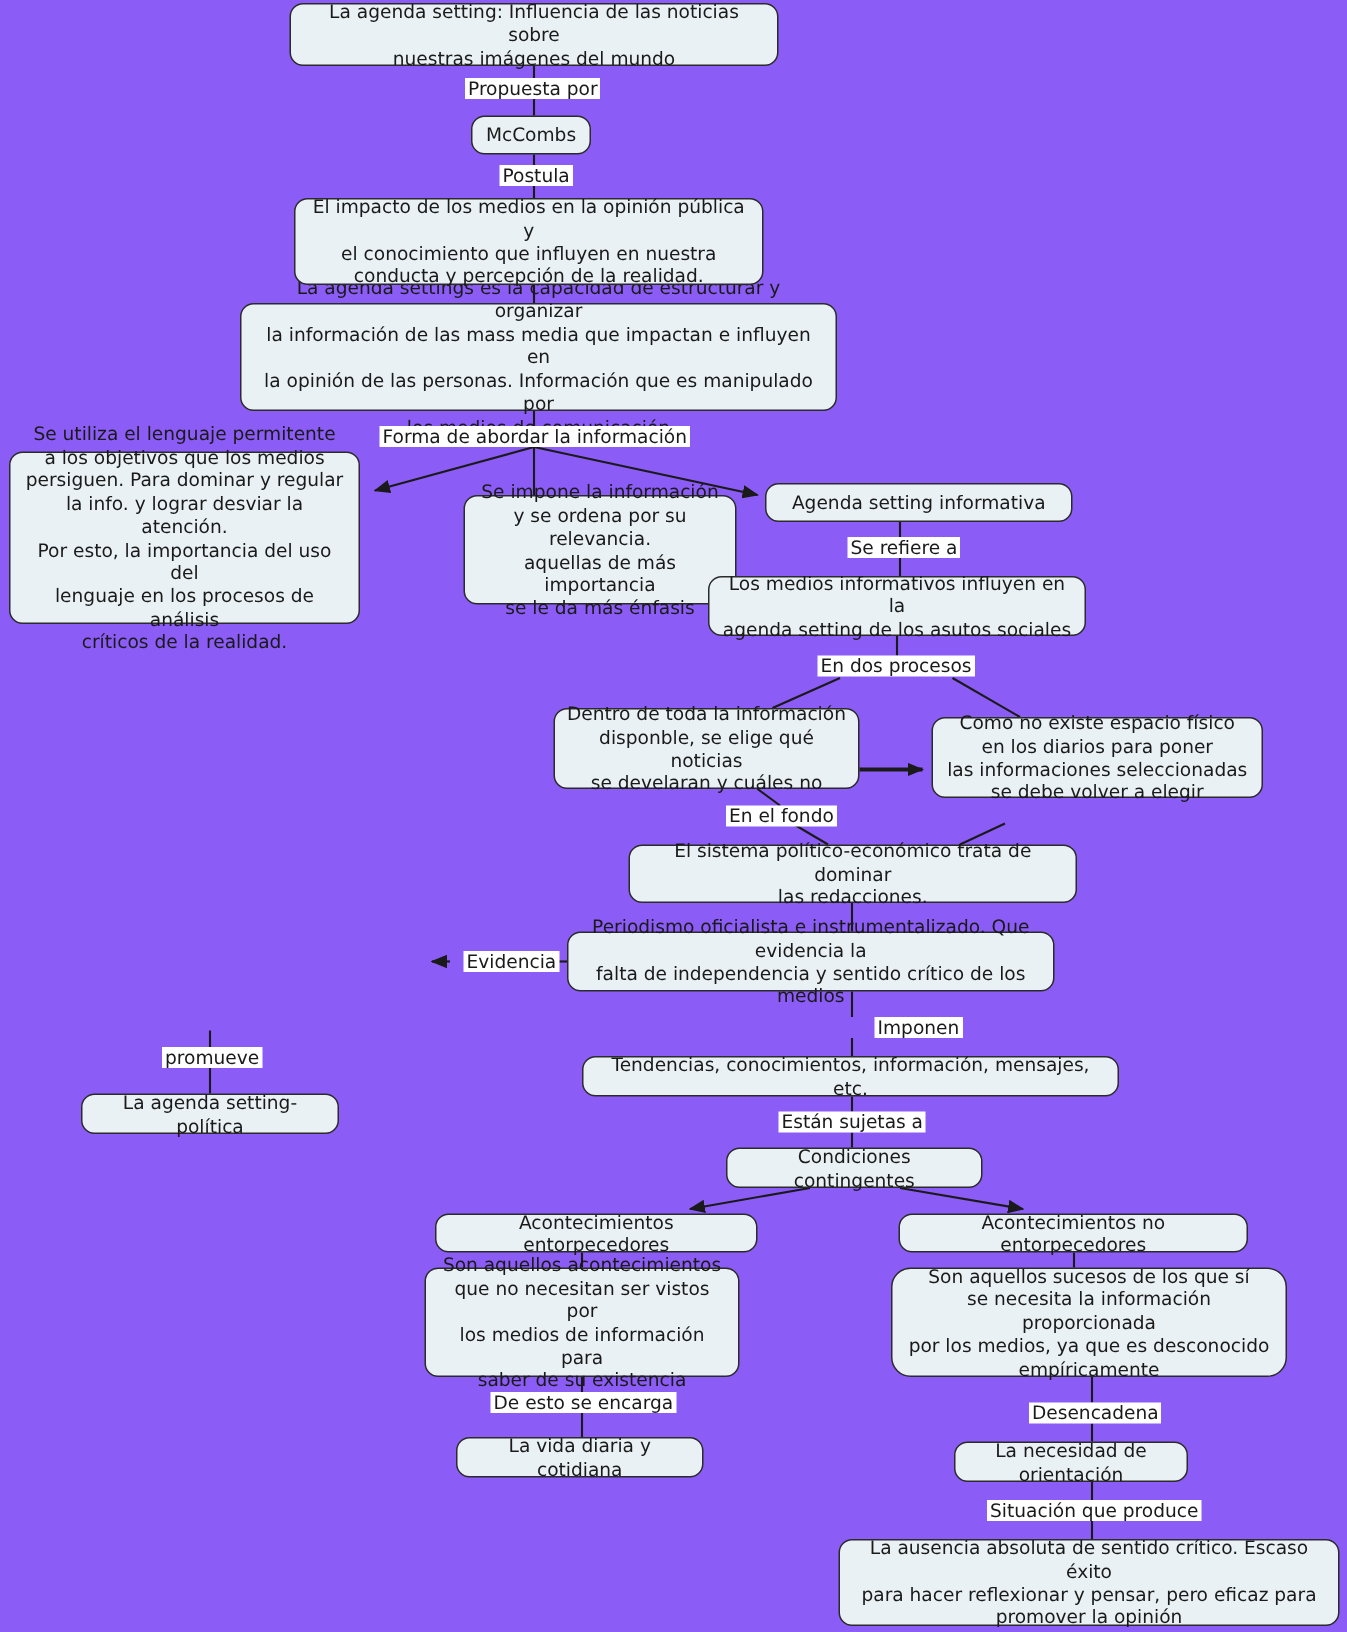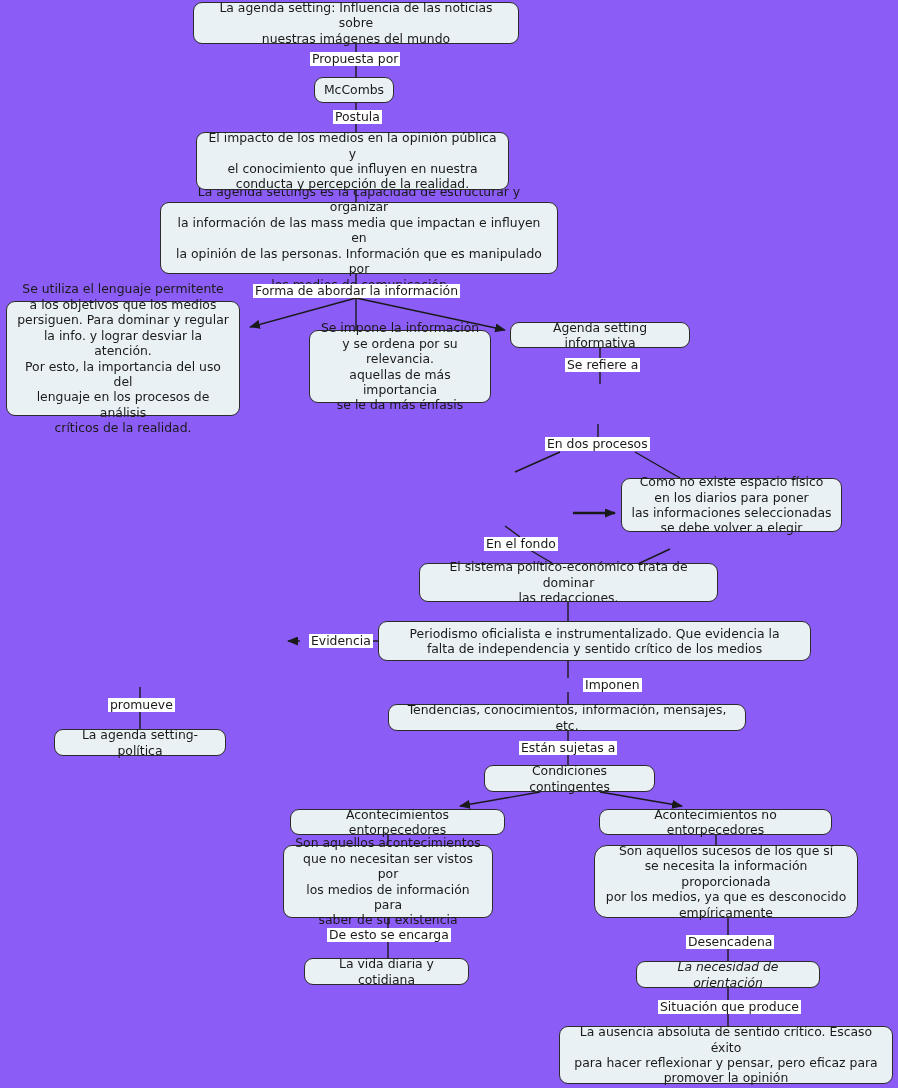--- a/index.html
+++ b/index.html
@@ -144,44 +144,49 @@
 a los objetivos que los medios
 persiguen. Para dominar y regular
 la info. y lograr desviar la atención.
 Por esto, la importancia del uso del
 lenguaje en los procesos de análisis
 críticos de la realidad.</div>
   <div class="node" style="left:261px;top:330px;width:182px;height:73px;margin-left:48px;">Se impone la información
 y se ordena por su relevancia.
 aquellas de más importancia
 se le da más énfasis</div>
-  <div class="node" style="left:510px;top:322px;width:180px;height:26px;">Agenda setting informativa</div>
+  <div class="node" style="left:510px;top:322px;width:205px;height:26px;">Agenda setting informativa</div>
+  <div class="node" style="left:472px;top:384px;width:252px;height:40px;">Los medios informativos influyen en la
+agenda setting de los asutos sociales</div>
+  <div class="node" style="left:369px;top:472px;width:204px;height:54px;">Dentro de toda la información
+disponble, se elige qué noticias
+se develaran y cuáles no</div>
   <div class="node" style="left:621px;top:478px;width:221px;height:54px;">Como no existe espacio físico
 en los diarios para poner
 las informaciones  seleccionadas
 se debe volver a elegir</div>
   <div class="node" style="left:419px;top:563px;width:299px;height:39px;">El sistema político-económico trata de dominar
 las redacciones.</div>
-  <div class="node" style="left:378px;top:621px;width:433px;height:40px;">Periodismo oficialista e instrumentalizado. Que evidencia la
+  <div class="node" style="left:378px;top:621px;width:325px;height:40px;">Periodismo oficialista e instrumentalizado. Que evidencia la
 falta de independencia y sentido crítico de los medios</div>
   <div class="node" style="left:54px;top:729px;width:172px;height:27px;">La agenda setting-política</div>
   <div class="node" style="left:388px;top:704px;width:358px;height:27px;">Tendencias, conocimientos, información, mensajes, etc.</div>
   <div class="node" style="left:484px;top:765px;width:171px;height:27px;">Condiciones contingentes</div>
   <div class="node" style="left:290px;top:809px;width:215px;height:26px;">Acontecimientos entorpecedores</div>
   <div class="node" style="left:599px;top:809px;width:233px;height:26px;">Acontecimientos no entorpecedores</div>
   <div class="node" style="left:283px;top:845px;width:210px;height:73px;">Son aquellos acontecimientos
 que no necesitan ser vistos por
 los medios de información para
 saber de su existencia</div>
   <div class="node" style="left:594px;top:845px;width:264px;height:73px;border-radius:13px;">Son aquellos sucesos de los que sí
 se necesita la información proporcionada
 por los medios, ya que es desconocido
 empíricamente</div>
   <div class="node" style="left:304px;top:958px;width:165px;height:27px;">La vida diaria y cotidiana</div>
-  <div class="node" style="left:636px;top:961px;width:184px;height:27px;font-style:italic;">La necesidad de orientación</div>
+  <div class="node" style="left:636px;top:961px;width:156px;height:27px;">La necesidad de orientación</div>
   <div class="node" style="left:559px;top:1026px;width:334px;height:58px;">La ausencia absoluta de sentido crítico. Escaso éxito
 para hacer reflexionar y pensar, pero eficaz para
 promover la opinión</div>
 
   <div class="linklabel" style="left:310px;top:52px;">Propuesta por</div>
   <div class="linklabel" style="left:333px;top:110px;">Postula</div>
   <div class="linklabel" style="left:253px;top:284px;">Forma de abordar la información</div>
   <div class="linklabel" style="left:565px;top:358px;">Se refiere a</div>
   <div class="linklabel" style="left:545px;top:437px;">En dos procesos</div>
   <div class="linklabel" style="left:484px;top:537px;">En el fondo</div>

